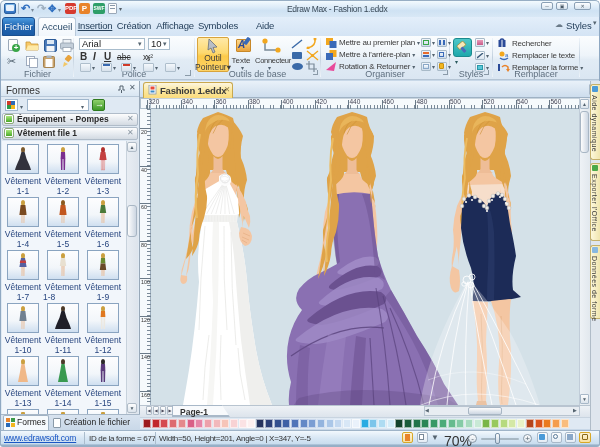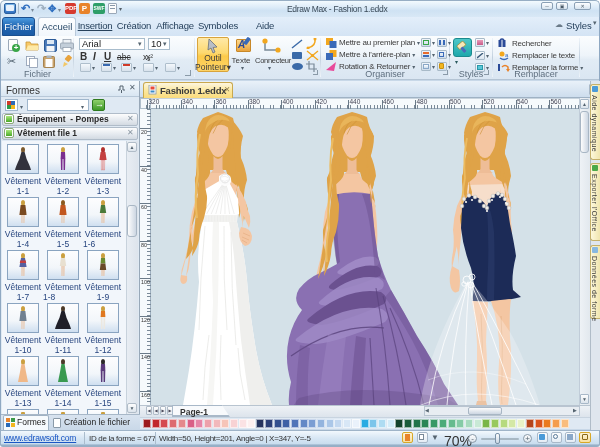--- a/index.html
+++ b/index.html
@@ -48,20 +48,22 @@
 
 <div class="ab" style="left:1px;top:36px;width:598px;height:44px;background:linear-gradient(#fbfdfe,#eef4fa 45%,#e2ecf5 55%,#dae6f2);border-bottom:1px solid #b4c4d4;"></div>
 
 <div class="ab" style="left:73px;top:38px;width:1px;height:39px;background:linear-gradient(#eef4fa,#c2d0de,#eef4fa);"></div>
 <div class="ab" style="left:194px;top:38px;width:1px;height:39px;background:linear-gradient(#eef4fa,#c2d0de,#eef4fa);"></div>
 <div class="ab" style="left:320px;top:38px;width:1px;height:39px;background:linear-gradient(#eef4fa,#c2d0de,#eef4fa);"></div>
 <div class="ab" style="left:449px;top:38px;width:1px;height:39px;background:linear-gradient(#eef4fa,#c2d0de,#eef4fa);"></div>
 <div class="ab" style="left:492px;top:38px;width:1px;height:39px;background:linear-gradient(#eef4fa,#c2d0de,#eef4fa);"></div>
 <div class="ab" style="left:579px;top:38px;width:1px;height:39px;background:linear-gradient(#eef4fa,#c2d0de,#eef4fa);"></div>
 <div class="ab txt" style="left:2px;top:69px;width:71px;font-size:9px;color:#5e6e7e;text-align:center;">Fichier</div>
+<div class="ab txt" style="left:74px;top:69px;width:120px;font-size:9px;color:#5e6e7e;text-align:center;">Police</div>
+<div class="ab txt" style="left:195px;top:69px;width:125px;font-size:9px;color:#5e6e7e;text-align:center;">Outils de base</div>
 <div class="ab txt" style="left:321px;top:69px;width:128px;font-size:9px;color:#5e6e7e;text-align:center;">Organiser</div>
 <div class="ab txt" style="left:450px;top:69px;width:42px;font-size:9px;color:#5e6e7e;text-align:center;">Styles</div>
 <div class="ab txt" style="left:493px;top:69px;width:86px;font-size:9px;color:#5e6e7e;text-align:center;">Remplacer</div>
 
 <div class="ab" style="left:8px;top:39px;width:10px;height:12px;background:#fdfdfd;border:1px solid #9aa8b8;border-radius:1px;"></div>
 <div class="ab" style="left:12px;top:44px;width:8px;height:8px;background:#3aa648;border-radius:50%;color:#fff;font-size:8px;line-height:8px;text-align:center;font-weight:bold;">+</div>
 <svg class="ab" style="left:25px;top:40px;" width="14" height="11">
       <path d="M1,2 L5,2 L6,4 L13,4 L13,10 L1,10 Z" fill="#f7c868" stroke="#c89838" stroke-width="0.8"></path>
       <path d="M1,10 L3,5.5 L13,5.5 L13,10 Z" fill="#fde9a8"></path>
     </svg>
@@ -308,21 +310,21 @@
 <div class="ab txt" style="left:43px;top:229px;width:40px;text-align:center;font-size:8.5px;color:#26447e;">Vêtement</div>
 <div class="ab txt" style="left:43px;top:239px;width:40px;text-align:center;font-size:8.5px;color:#26447e;">1-5</div>
 <div class="ab" style="left:87px;top:197px;width:32px;height:30px;background:linear-gradient(#fdfdfe 0%,#f2f6fa 60%,#cfdff0 100%);border:1px solid #8aa4c0;"></div>
 <div class="ab" style="left:88px;top:198px;"><svg width="30" height="28" viewBox="0 0 30 28">
         <circle cx="15" cy="4.6" r="2" fill="#f0c8a0"></circle>
         <path d="M13,4.5 Q13,2 15,2 Q17,2 17,4.5 L16.7,7 L13.3,7 Z" fill="#caa040"></path>
         <path d="M13,7 L17,7 L18.2,15 L11.8,15 Z" fill="#4a7a3a"></path>
         <path d="M13.4,15 L14.7,15 L14.5,25 L13.5,25 Z M15.3,15 L16.6,15 L16.4,25 L15.4,25 Z" fill="#e8c0a0"></path>
       </svg></div>
 <div class="ab txt" style="left:83px;top:229px;width:40px;text-align:center;font-size:8.5px;color:#26447e;">Vêtement</div>
-<div class="ab txt" style="left:83px;top:239px;width:40px;text-align:left;font-size:8.5px;color:#26447e;">1-6</div>
+<div class="ab txt" style="left:83px;top:239px;width:40px;text-align:center;font-size:8.5px;color:#26447e;">1-6</div>
 <div class="ab" style="left:7px;top:250px;width:32px;height:30px;background:linear-gradient(#fdfdfe 0%,#f2f6fa 60%,#cfdff0 100%);border:1px solid #8aa4c0;"></div>
 <div class="ab" style="left:8px;top:251px;"><svg width="30" height="28" viewBox="0 0 30 28">
         <circle cx="15" cy="4.6" r="2" fill="#f0c8a0"></circle>
         <path d="M13,4.5 Q13,2 15,2 Q17,2 17,4.5 L16.7,7 L13.3,7 Z" fill="#caa040"></path>
         <path d="M13,7 L17,7 L18.6,16 L11.4,16 Z" fill="#5560a0"></path>
         <path d="M12.2,9.5 L17.8,9.5 L18.2,12 L11.8,12 Z" fill="#c44040"></path>
         <path d="M13.4,16 L14.7,16 L14.5,25 L13.5,25 Z M15.3,16 L16.6,16 L16.4,25 L15.4,25 Z" fill="#e8c0a0"></path>
       </svg></div>
 <div class="ab txt" style="left:3px;top:282px;width:40px;text-align:center;font-size:8.5px;color:#26447e;">Vêtement</div>
 <div class="ab txt" style="left:3px;top:292px;width:40px;text-align:center;font-size:8.5px;color:#26447e;">1-7</div>

